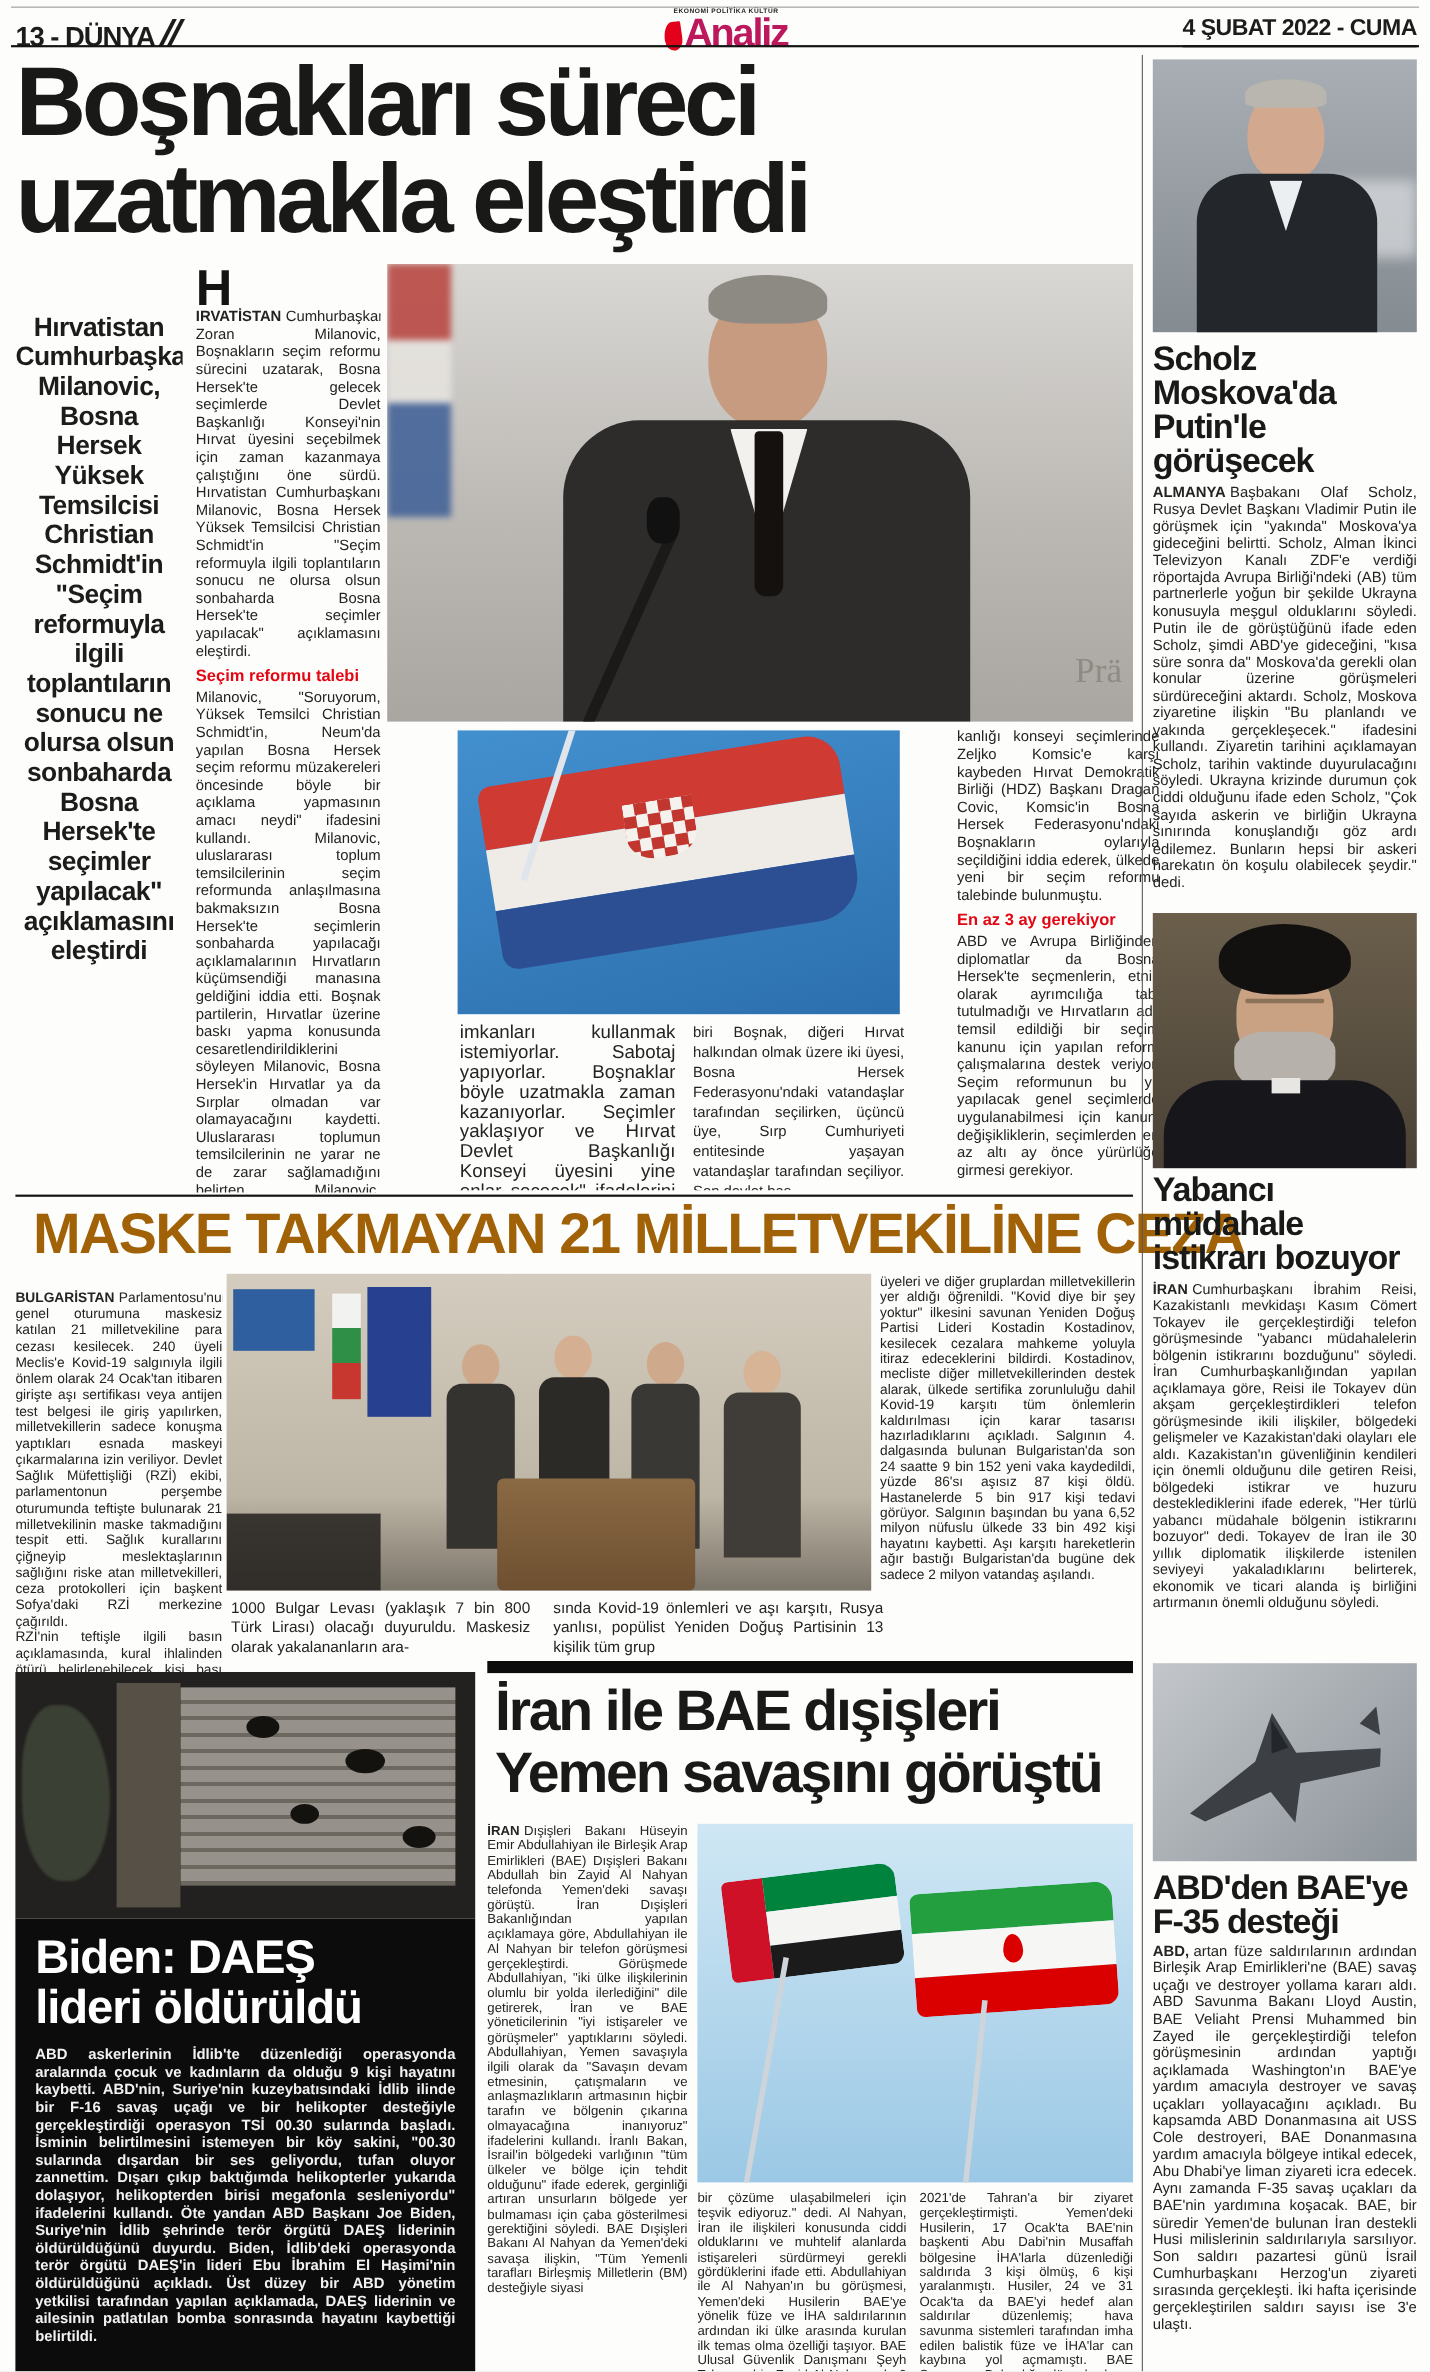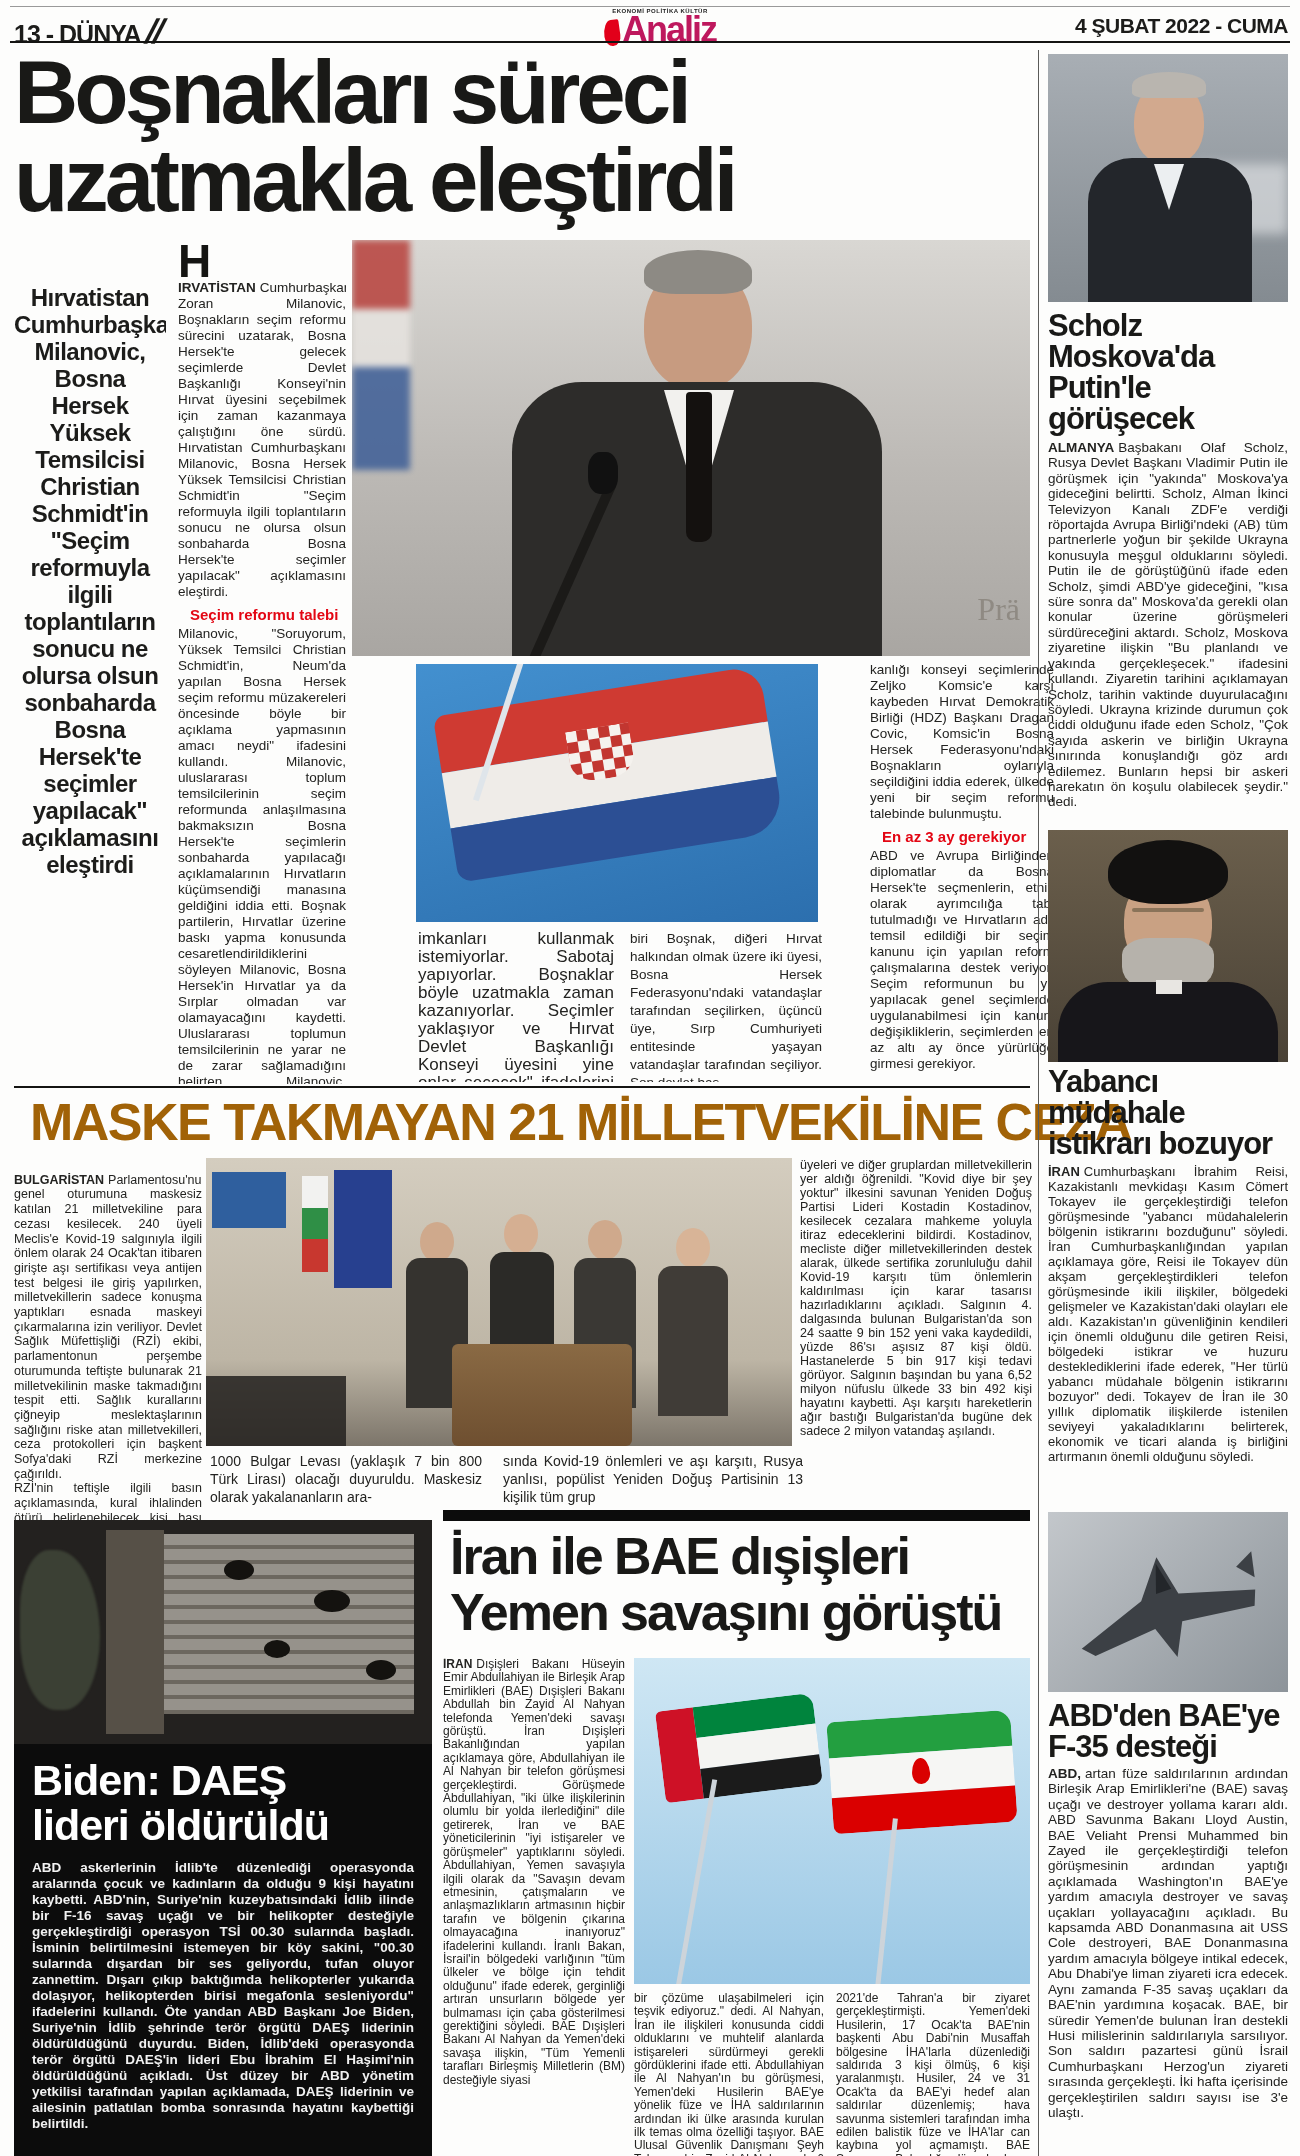--- a/index.html
+++ b/index.html
@@ -3,21 +3,21 @@
 <meta charset="utf-8">
 <style>
   html,body{margin:0;padding:0;background:#e8e8e6;}
   #page{position:relative;width:1300px;height:2156px;background:#fdfdfc;overflow:hidden;
         font-family:"Liberation Sans",sans-serif;color:#1c1c1a;}
   .abs{position:absolute;}
   .rule{position:absolute;background:#141412;}
   .col{position:absolute;text-align:justify;overflow:hidden;color:#232321;}
   .col p{margin:0;}
   .kick{font-weight:bold;margin-right:4px;}
-  .subhead{color:#e30613;font-weight:bold;font-size:15px;margin:7px 0 3px 12px;text-align:left;}
+  .subhead{color:#e30613;font-weight:bold;font-size:15px;margin:7px 0 3px 0;text-align:left;}
   .dropcap{float:left;font-size:46px;line-height:38px;font-weight:bold;padding:2px 5px 0 0;color:#141412;}
   .bigtitle{position:absolute;font-weight:800;color:#191917;letter-spacing:-4px;line-height:88px;font-size:89px;white-space:pre-line;}
   .railtitle{position:absolute;font-weight:800;color:#191917;font-size:31px;line-height:31px;letter-spacing:-1px;white-space:pre-line;}
   .photo{position:absolute;overflow:hidden;}
   .railbody{position:absolute;text-align:justify;overflow:hidden;color:#232321;}
   
   .hdr-left{position:absolute;left:14px;top:12px;font-size:25px;font-weight:bold;letter-spacing:-1px;}
   .hdr-slash{display:inline-block;font-size:34px;font-weight:800;transform:skewX(-18deg);margin-left:6px;letter-spacing:-2px;}
   .masthead{position:absolute;left:585px;top:8px;width:150px;text-align:center;}
   .masthead .tag{font-size:6px;letter-spacing:.5px;color:#222;font-weight:bold;}

